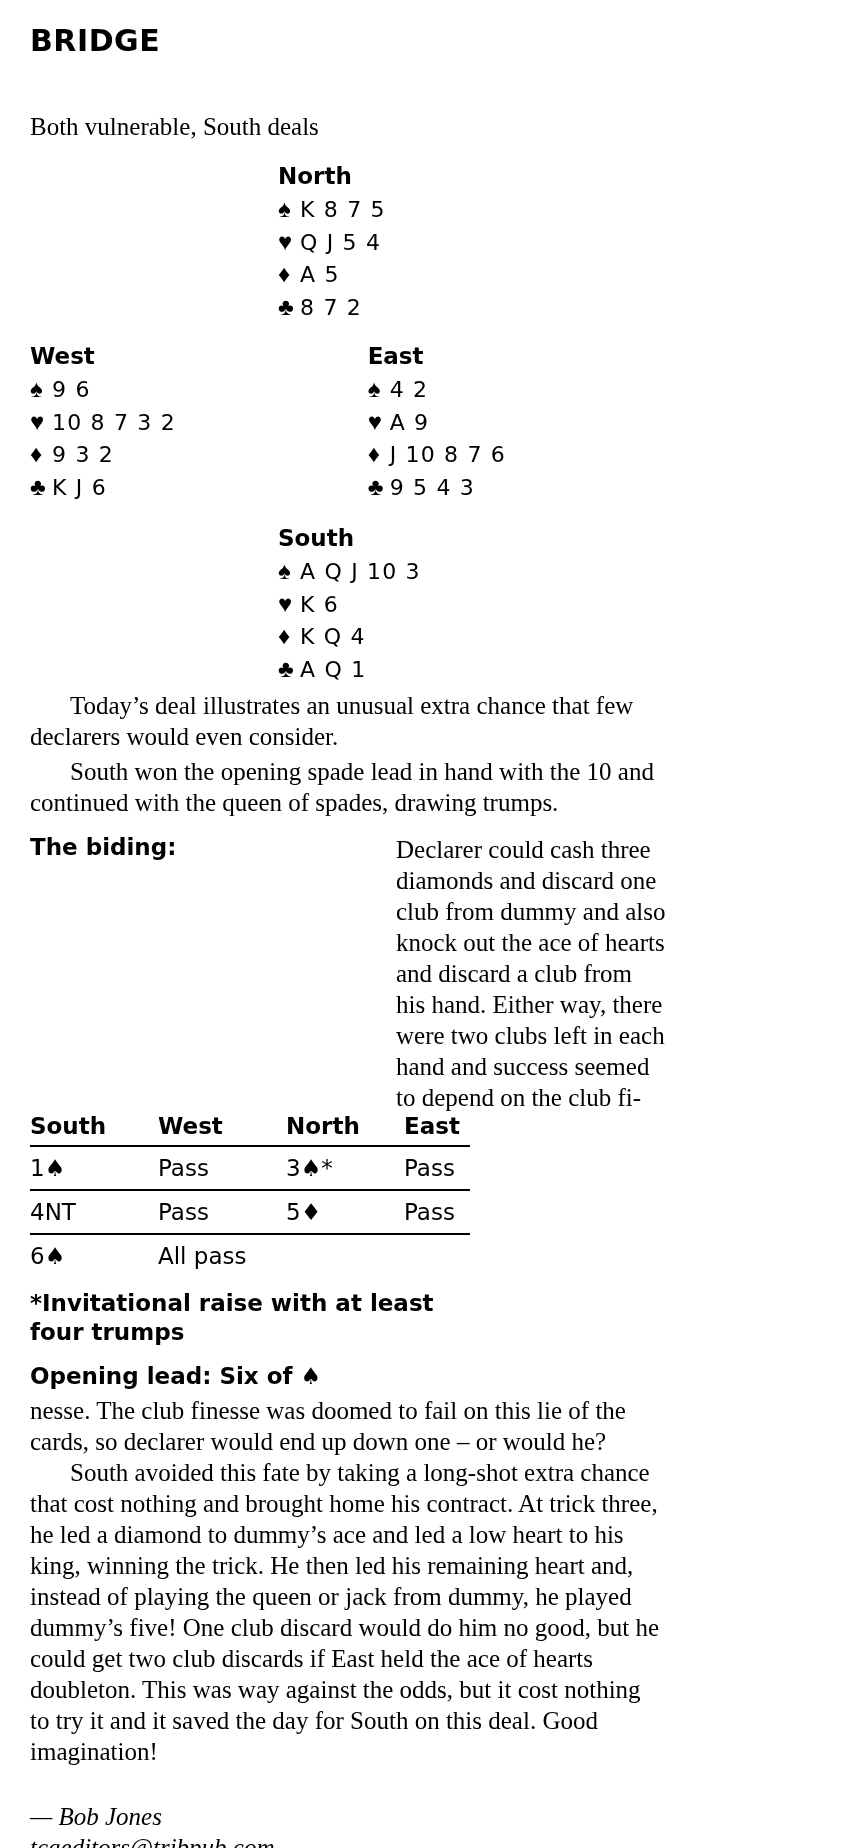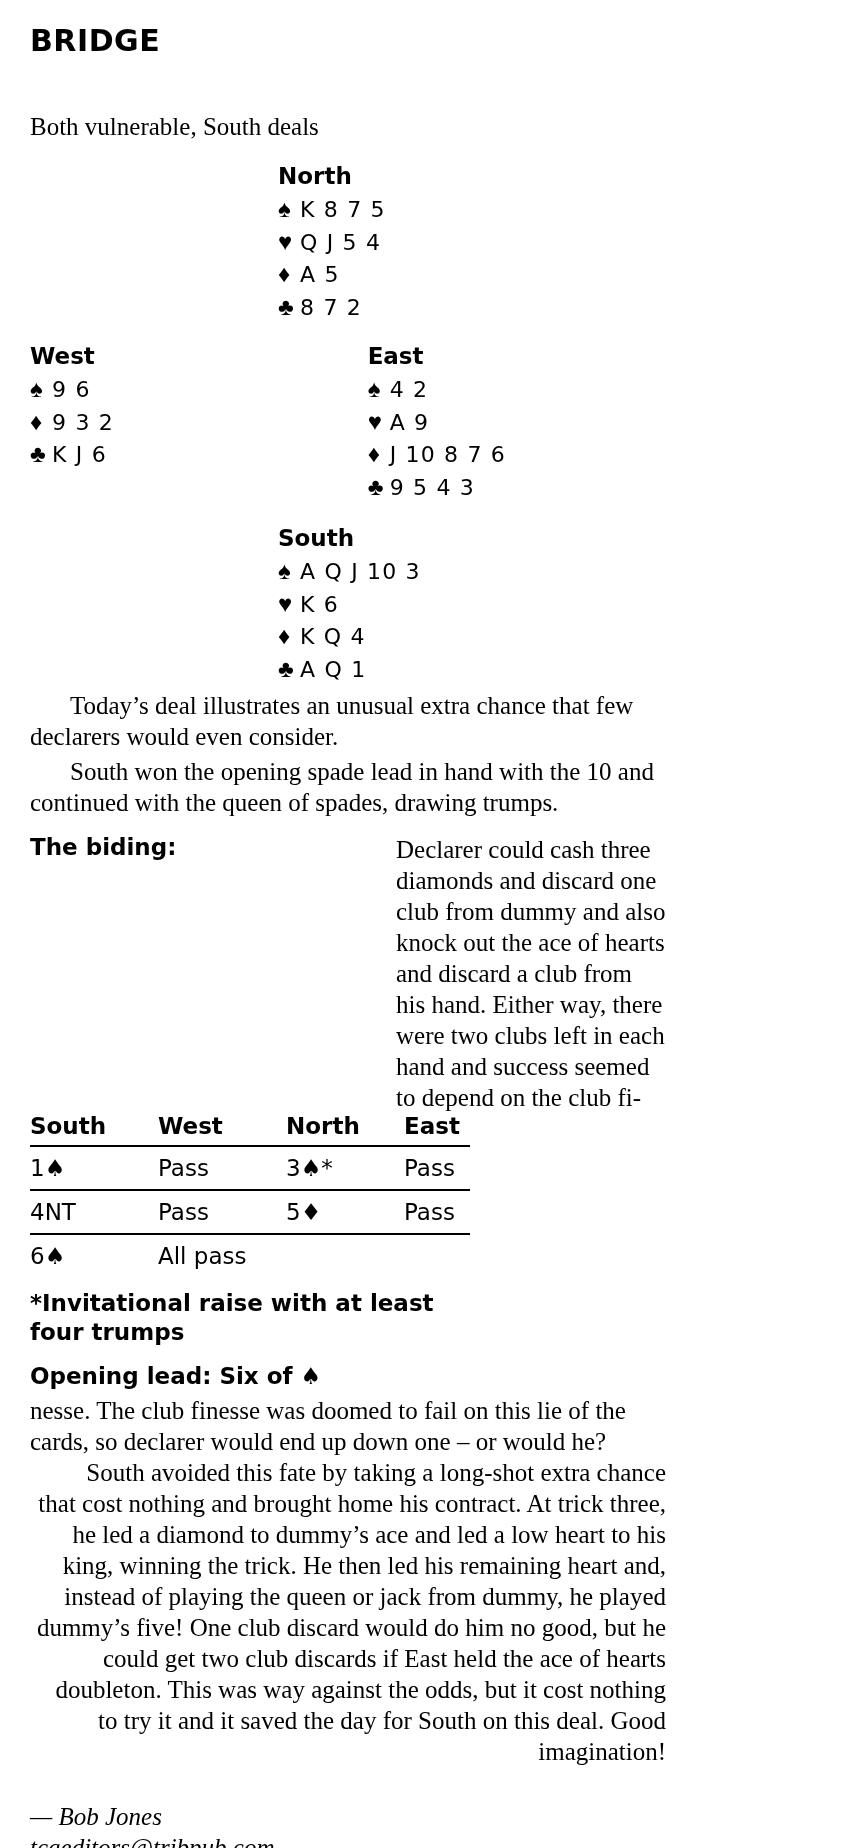--- a/index.html
+++ b/index.html
@@ -154,21 +154,21 @@
     content: "";
     display: block;
     clear: both;
   }
   .flow-text {
     font-size: 25px;
     line-height: 1.24;
     margin-top: 6px;
   }
   .flow-text p { margin: 0; }
-  .flow-text p.indent { text-indent: 40px; text-align: right; }
+  .flow-text p.indent { text-indent: 40px; }
 
   
   .signature {
     margin-top: 34px;
     font-size: 25px;
     font-style: italic;
     line-height: 1.25;
   }
 </style>
 </head>
@@ -196,20 +196,23 @@
       <span class="suit-row">
         <span class="suit-sym">♣</span><span class="suit-cards">8 7 2</span>
       </span>
     </div>
 
     <div class="row-we">
       <div class="hand hand-west">
         <span class="hand-label">West</span>
         <span class="suit-row">
           <span class="suit-sym">♠</span><span class="suit-cards">9 6</span>
+        </span>
+        <span class="suit-row">
+          <span class="suit-sym">♥</span><span class="suit-cards">10 8 7 3 2</span>
         </span>
         <span class="suit-row">
           <span class="suit-sym">♦</span><span class="suit-cards">9 3 2</span>
         </span>
         <span class="suit-row">
           <span class="suit-sym">♣</span><span class="suit-cards">K J 6</span>
         </span>
       </div>
 
       <div class="hand hand-east">

